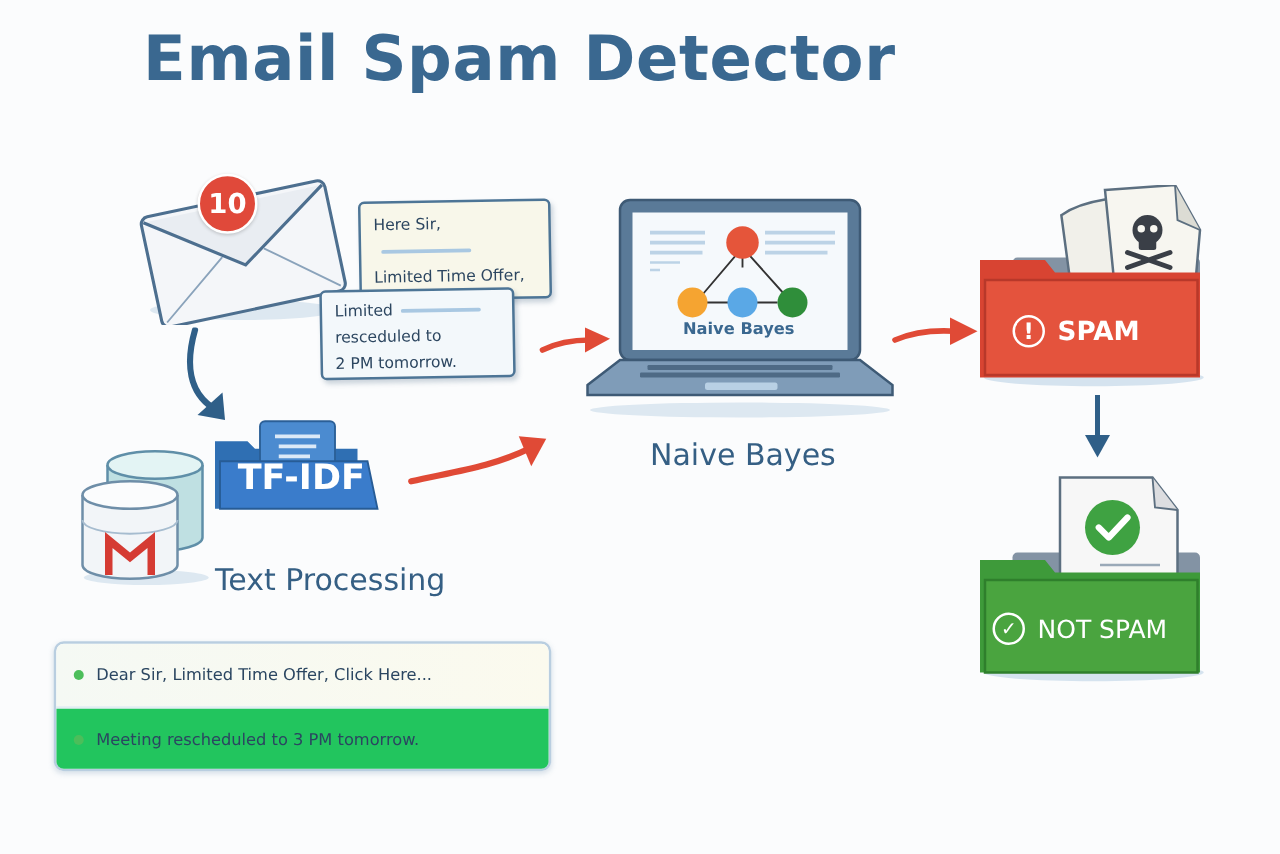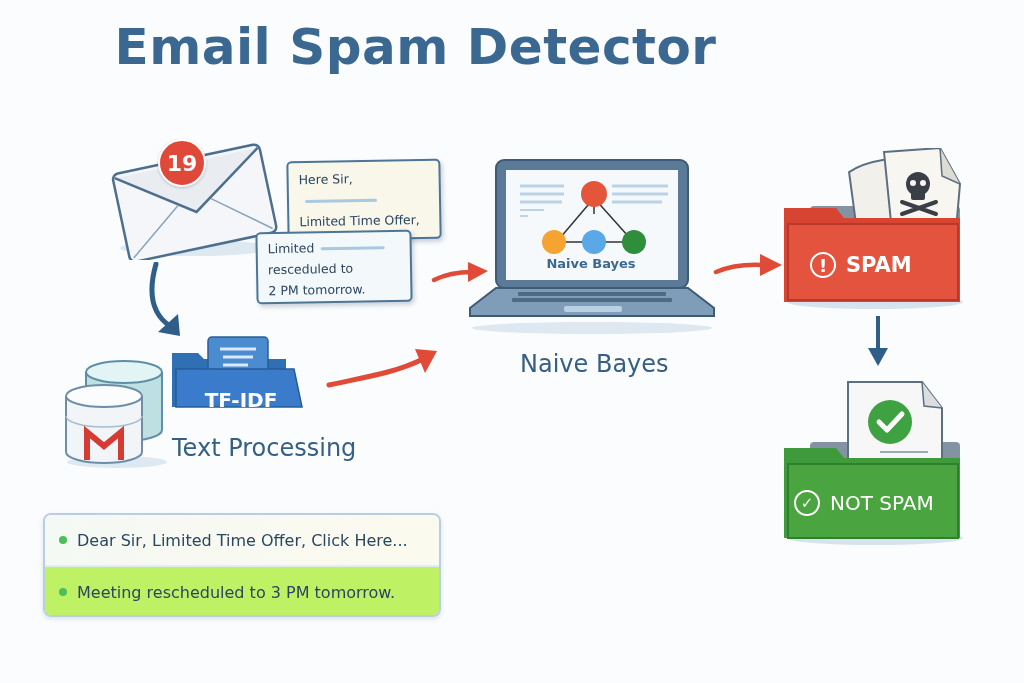--- a/index.html
+++ b/index.html
@@ -28,43 +28,43 @@
   .note.blue { background: #f3f8fb; }
   .note .line { display:inline-block; width: 72px; height: 3px; background:#a9c8e2; vertical-align: middle; margin-left: 6px; border-radius: 2px; }
   .list-box {
     left: 43px; top: 513px; width: 398px; height: 104px;
     border: 2px solid #b9cee0; border-radius: 8px; overflow: hidden;
     box-shadow: 0 2px 4px rgba(120,150,180,0.25);
     box-sizing: border-box;
   }
   .list-item {
     height: 50px; display: flex; align-items: center; padding-left: 14px;
-    font-size: 16px; color: #2b4661;
+    font-size: 13px; color: #2b4661;
   }
   .list-item.first { background: linear-gradient(90deg,#f5f9f4,#fbfaee); border-bottom: 2px solid #e0edf2; }
-  .list-item.second { background: #bef264; height: 50px; }
+  .list-item.second { background: #22c55e; height: 50px; }
   .dot { width: 8px; height: 8px; border-radius: 50%; background: #4cbe5a; margin-right: 10px; display: inline-block; }
   .folder-label {
     color: #fff; font-weight: bold; font-size: 21px; display: flex; align-items: center; gap: 10px;
   }
 </style>
 </head>
 <body>
 
 <div class="abs title">Email Spam Detector</div>
 
 <svg class="abs" style="left:105px;top:130px" width="175" height="130">
   <ellipse cx="90" cy="118" rx="75" ry="8" fill="#dde8f1"></ellipse>
   <g transform="rotate(-12 90 70)">
     <rect x="14" y="28" width="150" height="90" rx="6" fill="#f4f6f9" stroke="#4d6f8f" stroke-width="2.5"></rect>
     <path d="M16 32 L89 82 L162 32" fill="#e9edf2" stroke="#4d6f8f" stroke-width="2.5"></path>
     <path d="M18 114 L72 72 M160 114 L106 72" stroke="#8aa3bb" stroke-width="1.5" fill="none"></path>
   </g>
 </svg>
-<div class="abs" style="left:158px;top:139px;width:44px;height:44px;border-radius:50%;background:#e0493a;color:#fff;font-weight:bold;font-size:22px;display:flex;align-items:center;justify-content:center;border:2px solid #fff;box-shadow:0 1px 3px rgba(0,0,0,0.2)">19</div>
+<div class="abs" style="left:158px;top:139px;width:44px;height:44px;border-radius:50%;background:#e0493a;color:#fff;font-weight:bold;font-size:22px;display:flex;align-items:center;justify-content:center;border:2px solid #fff;box-shadow:0 1px 3px rgba(0,0,0,0.2)">10</div>
 
 <div class="abs note" style="left:287px;top:160px;width:154px;height:80px;transform:rotate(-1deg)">
   <div><span>Here Sir,</span><span class="line"></span></div>
   <div>Limited Time Offer,</div>
   <div>Click Here...</div>
 </div>
 <div class="abs note blue" style="left:256px;top:231px;width:156px;height:72px;padding-top:4px;transform:rotate(-1deg)">
   <div><span>Limited</span><span class="line" style="width:64px"></span></div>
   <div>resceduled to</div>
   <div>2 PM tomorrow.</div>
@@ -88,23 +88,23 @@
   </g>
   <path d="M25 100 L25 72 L42 86 L59 72 L59 100" fill="none" stroke="#d53b33" stroke-width="6" stroke-linejoin="miter"></path>
 </svg>
 
 <svg class="abs" style="left:168px;top:333px" width="140" height="80">
   <path d="M4 20 L30 20 L36 26 L118 26 L118 74 L4 74 Z" fill="#2f6fb3"></path>
   <rect x="40" y="4" width="60" height="40" rx="4" fill="#4b8bd0" stroke="#2b5f97" stroke-width="1.5"></rect>
   <path d="M52 16 L88 16 M55 24 L85 24 M55 32 L80 32" stroke="#dbe9f7" stroke-width="3"></path>
   <path d="M8 36 L126 36 L134 74 L8 74 Z" fill="#3a7ccb" stroke="#275c96" stroke-width="1.5"></path>
 </svg>
-<div class="abs" style="left:186px;top:388px;width:110px;text-align:center;color:#fff;font-weight:bold;font-size:20px">TF-IDF</div>
+<div class="abs" style="left:186px;top:365px;width:110px;text-align:center;color:#fff;font-weight:bold;font-size:28px">TF-IDF</div>
 
-<div class="abs label" style="left:172px;top:434px">Text Processing</div>
+<div class="abs label" style="left:172px;top:450px">Text Processing</div>
 
 <svg class="abs" style="left:325px;top:345px" width="115" height="50">
   <path d="M4 40 C 40 32, 70 28, 98 14" stroke="#e04a36" stroke-width="5" fill="none" stroke-linecap="round"></path>
   <path d="M90 4 L112 6 L100 28 Z" fill="#e04a36"></path>
 </svg>
 <svg class="abs" style="left:430px;top:258px" width="60" height="30">
   <path d="M4 22 C 16 16, 30 14, 42 14" stroke="#e04a36" stroke-width="4.5" fill="none" stroke-linecap="round"></path>
   <path d="M38 4 L58 13 L38 24 Z" fill="#e04a36"></path>
 </svg>
 <svg class="abs" style="left:712px;top:252px" width="72" height="30">

